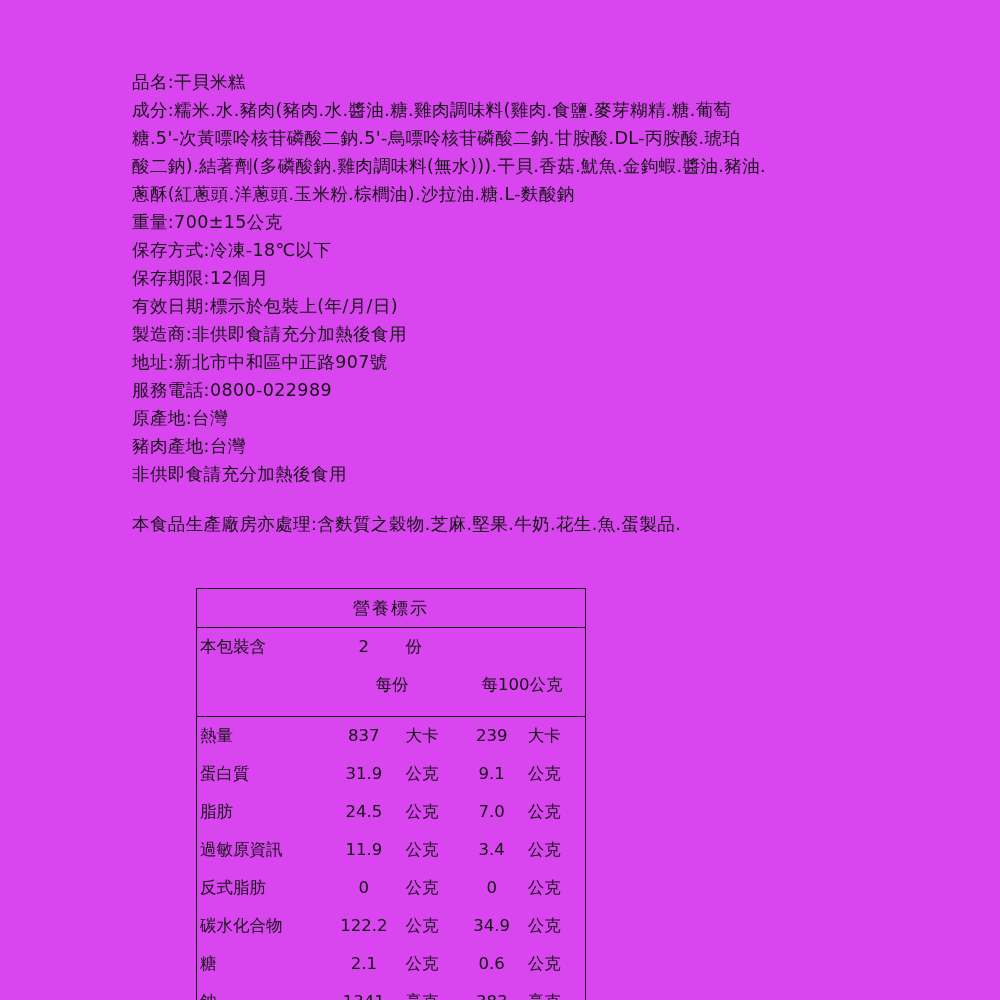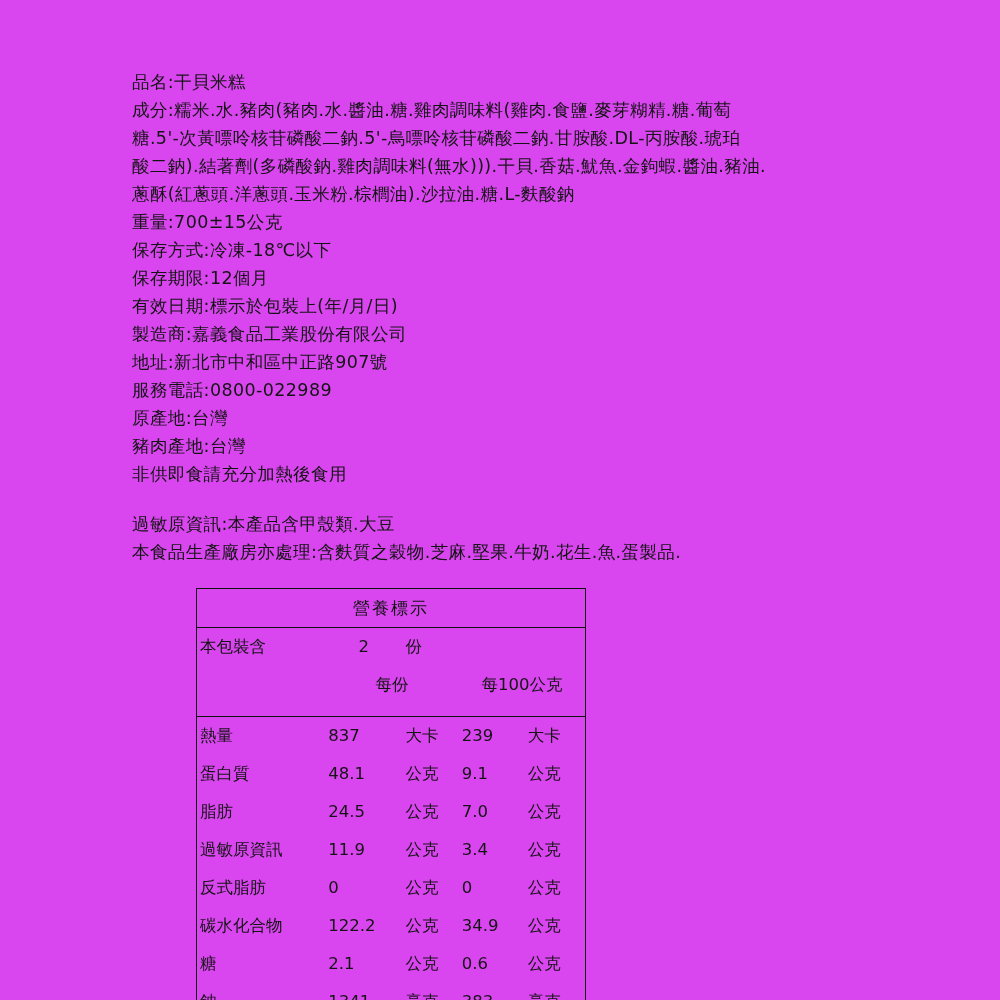--- a/index.html
+++ b/index.html
@@ -64,21 +64,21 @@
     font-size: 17px;
     letter-spacing: 2px;
     padding: 2px 0 2px 0;
   }
   .name-cell {
     text-align: left;
     padding-left: 6px;
     white-space: nowrap;
   }
   .num-cell {
-    text-align: left;
+    text-align: center;
     padding-right: 4px;
     white-space: nowrap;
   }
   .unit-cell {
     text-align: left;
     padding-left: 4px;
     white-space: nowrap;
   }
   .hdr-cell {
     text-align: center;
@@ -118,30 +118,29 @@
   <div class="label-block">
     <div class="line">品名:干貝米糕</div>
     <div class="line">成分:糯米.水.豬肉(豬肉.水.醬油.糖.雞肉調味料(雞肉.食鹽.麥芽糊精.糖.葡萄</div>
     <div class="line">糖.5'-次黃嘌呤核苷磷酸二鈉.5'-烏嘌呤核苷磷酸二鈉.甘胺酸.DL-丙胺酸.琥珀</div>
     <div class="line">酸二鈉).結著劑(多磷酸鈉.雞肉調味料(無水))).干貝.香菇.魷魚.金鉤蝦.醬油.豬油.</div>
     <div class="line">蔥酥(紅蔥頭.洋蔥頭.玉米粉.棕櫚油).沙拉油.糖.L-麩酸鈉</div>
     <div class="line">重量:700±15公克</div>
     <div class="line">保存方式:冷凍-18℃以下</div>
     <div class="line">保存期限:12個月</div>
     <div class="line">有效日期:標示於包裝上(年/月/日)</div>
-    <div class="line">製造商:嘉義食品工業股份有限公司</div>
+    <div class="line">製造商:非供即食請充分加熱後食用</div>
     <div class="line">地址:新北市中和區中正路907號</div>
     <div class="line">服務電話:0800-022989</div>
     <div class="line">原產地:台灣</div>
     <div class="line">豬肉產地:台灣</div>
     <div class="line">非供即食請充分加熱後食用</div>
 
     <div class="spacer"></div>
 
-    <div class="line">過敏原資訊:本產品含甲殼類.大豆</div>
     <div class="line">本食品生產廠房亦處理:含麩質之穀物.芝麻.堅果.牛奶.花生.魚.蛋製品.</div>
   </div>
 
   <div class="nutrition-wrap">
     <table class="nutrition outer-border">
       <tbody>
         <tr>
           <td class="title-cell" colspan="5">營養標示</td>
         </tr>
         <tr class="serving-row">
@@ -162,21 +161,21 @@
 
         <tr>
           <td class="name-cell">熱量</td>
           <td class="num-cell">837</td>
           <td class="unit-cell">大卡</td>
           <td class="num-cell">239</td>
           <td class="unit-cell">大卡</td>
         </tr>
         <tr>
           <td class="name-cell">蛋白質</td>
-          <td class="num-cell">48.1</td>
+          <td class="num-cell">31.9</td>
           <td class="unit-cell">公克</td>
           <td class="num-cell">9.1</td>
           <td class="unit-cell">公克</td>
         </tr>
         <tr>
           <td class="name-cell">脂肪</td>
           <td class="num-cell">24.5</td>
           <td class="unit-cell">公克</td>
           <td class="num-cell">7.0</td>
           <td class="unit-cell">公克</td>

